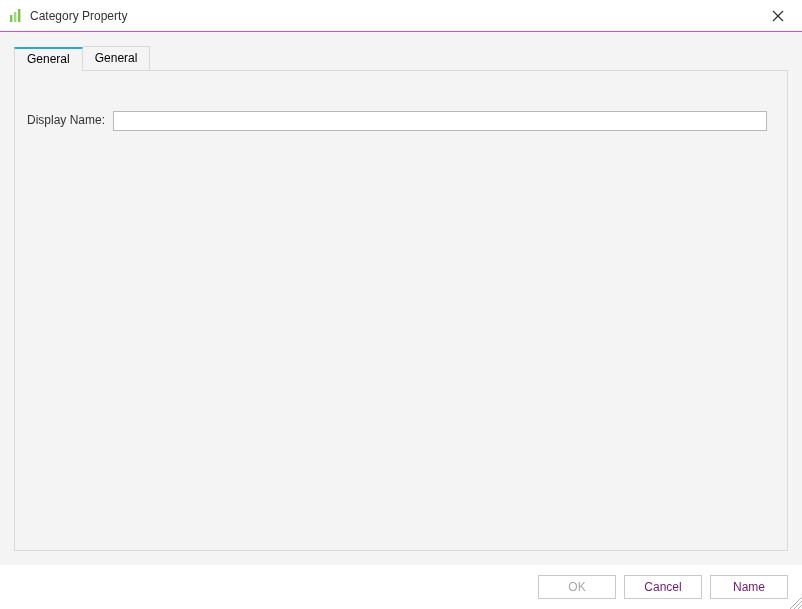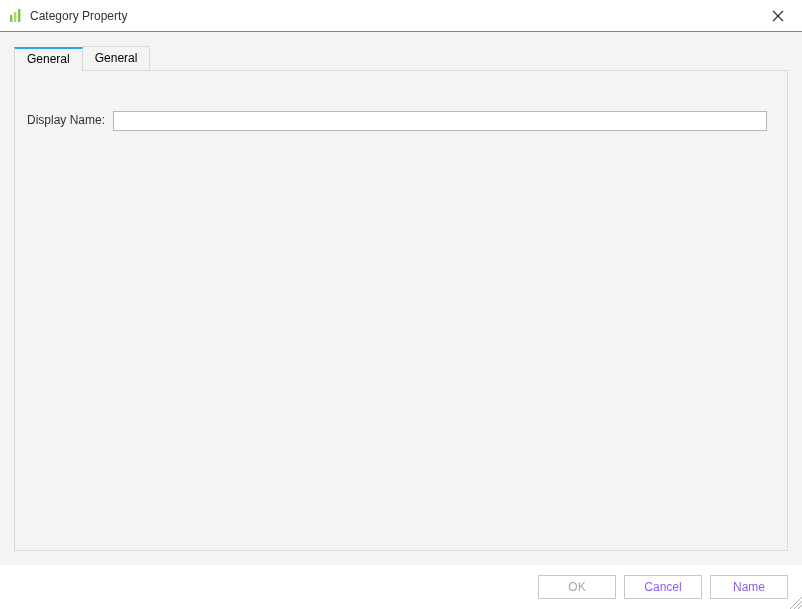--- a/index.html
+++ b/index.html
@@ -119,21 +119,21 @@
       display: flex;
       gap: 8px;
     }
     .btn {
       min-width: 78px;
       height: 24px;
       border: 1px solid #c9c9c9;
       background: #fff;
       font-family: inherit;
       font-size: 12px;
-      color: #8b5cf6;
+      color: #701a75;
       cursor: pointer;
     }
     .btn.disabled {
       color: #a8a8a8;
       cursor: default;
     }
     .resize-grip {
       position: absolute;
       right: 0; bottom: 0;
       width: 16px; height: 16px;

